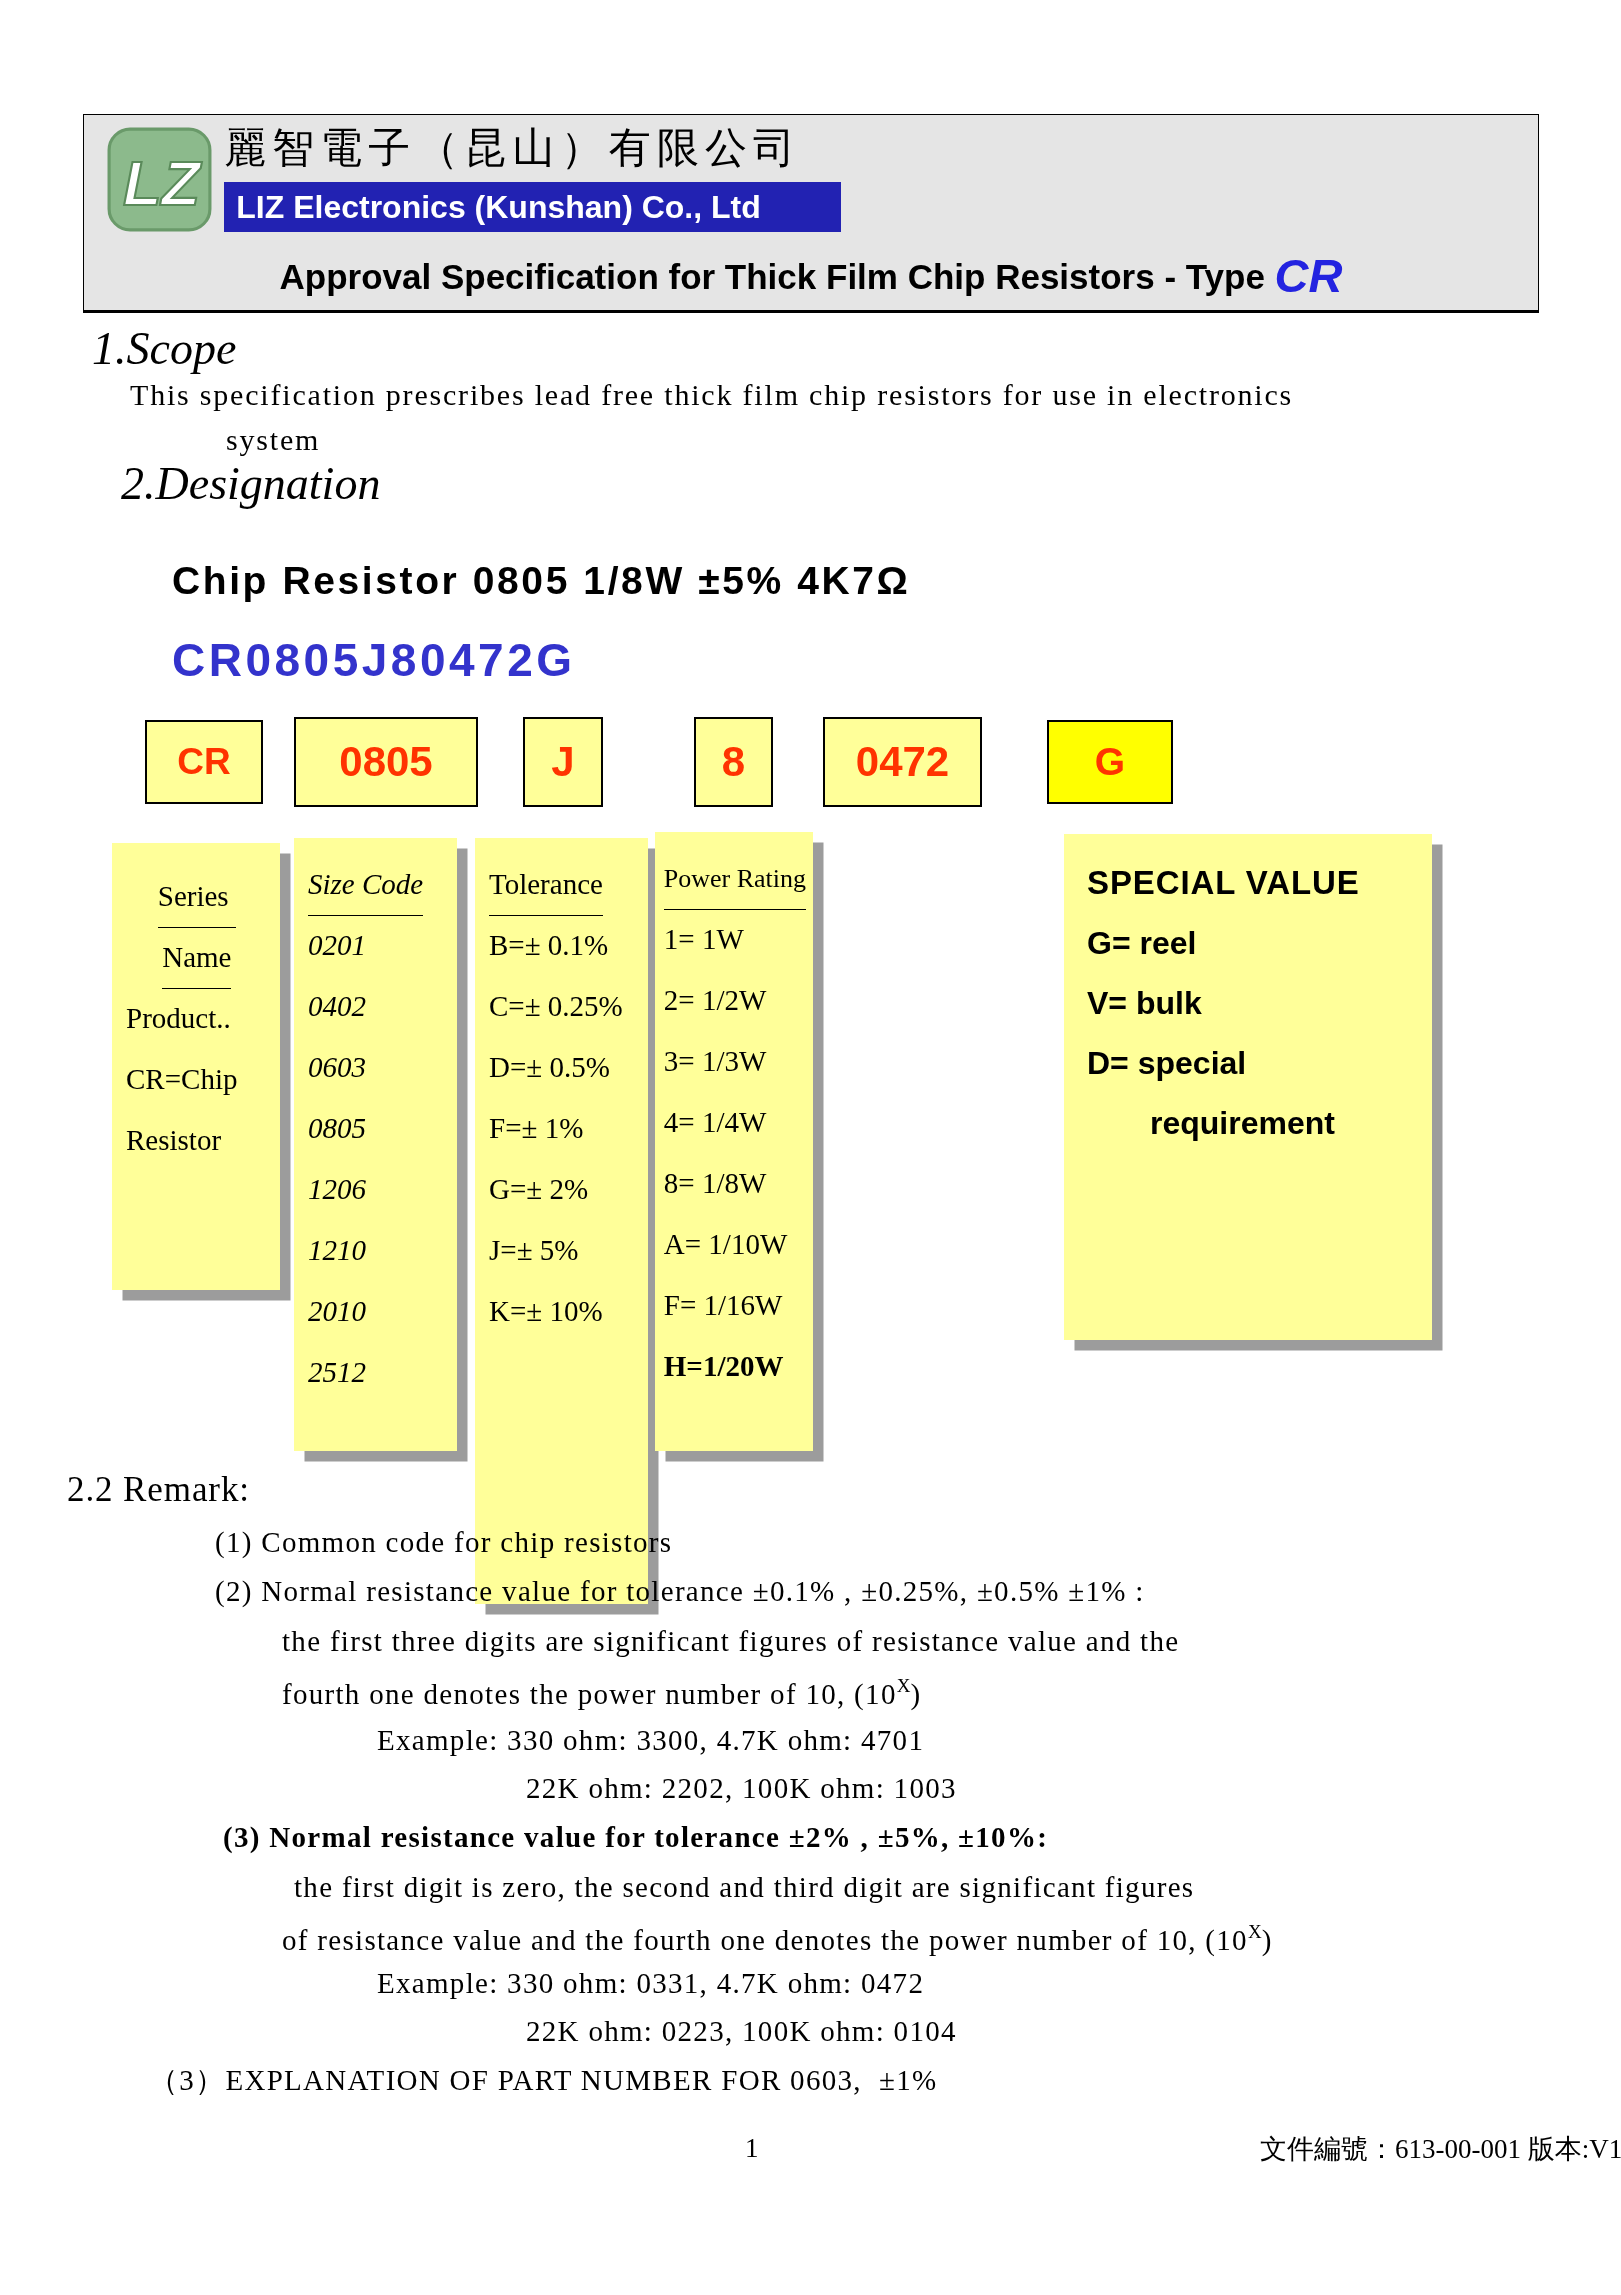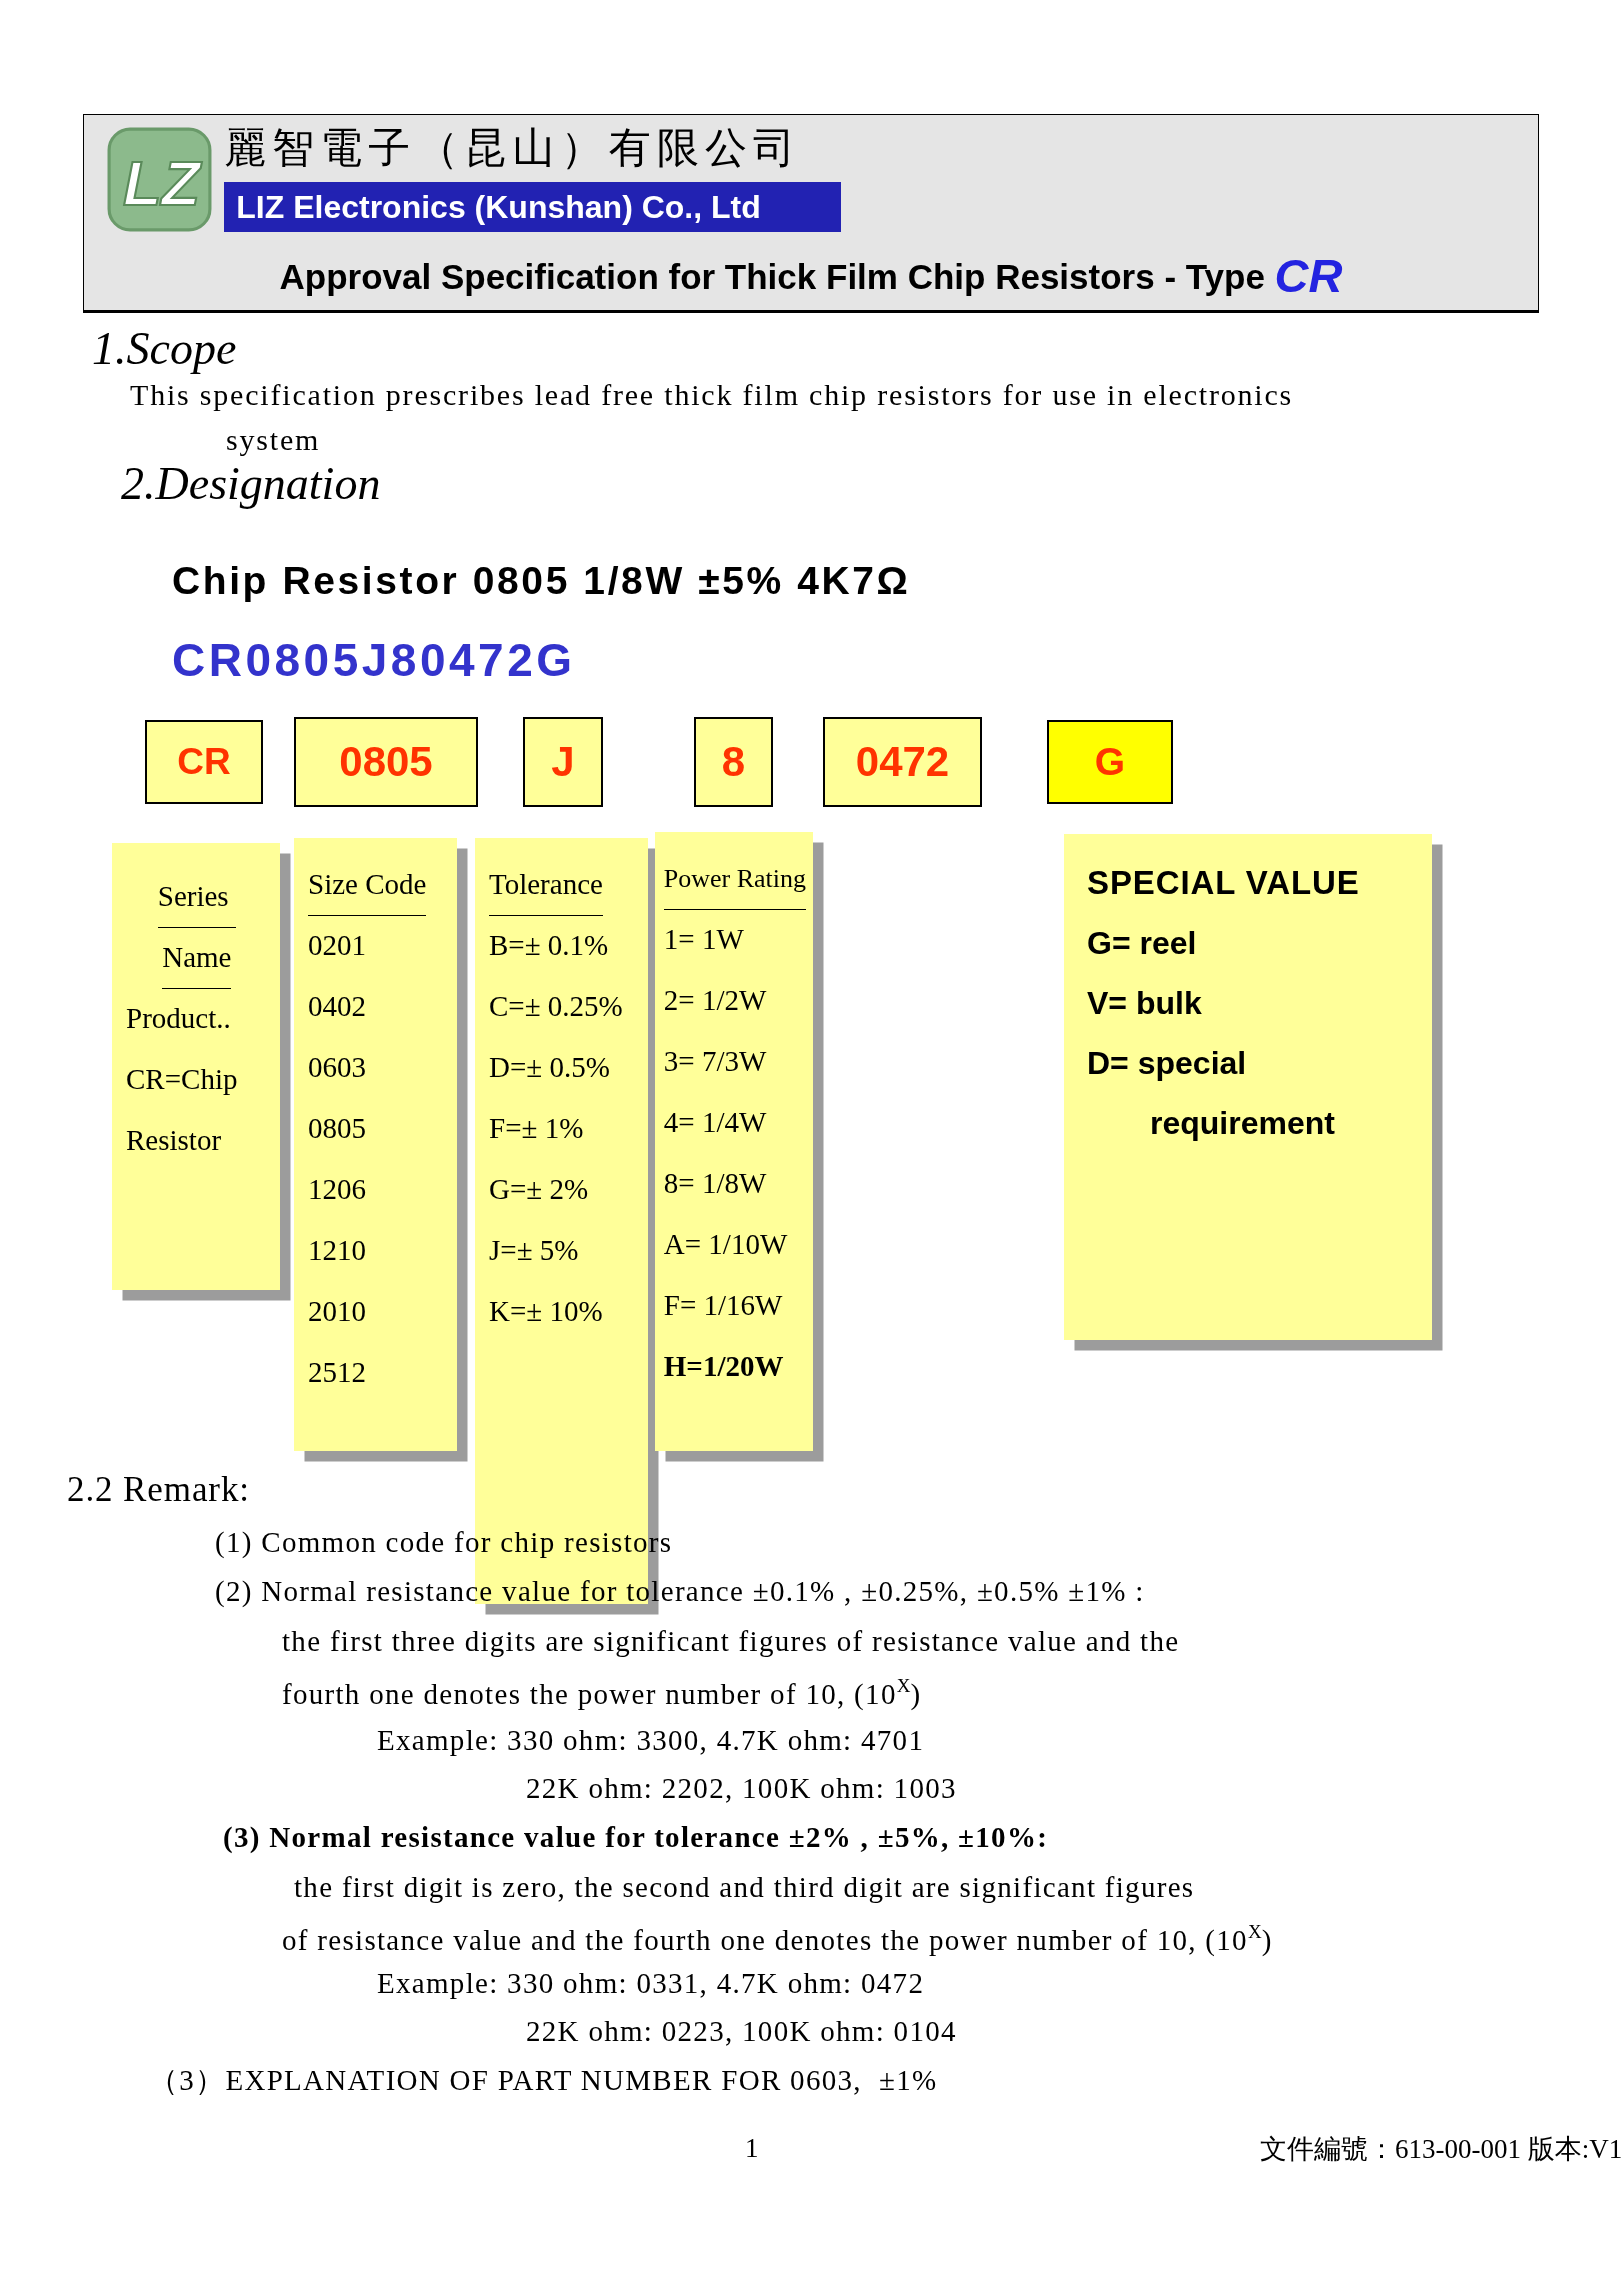--- a/index.html
+++ b/index.html
@@ -90,21 +90,21 @@
     </div>
 
   <div class="ybox" style="left:112px;top:843px;width:168px;height:447px;padding-top:23px;">
     <div class="ln ctr"><span class="u">Series </span></div>
     <div class="ln ctr"><span class="u">Name</span></div>
     <div class="ln">Product..</div>
     <div class="ln">CR=Chip</div>
     <div class="ln">Resistor</div>
   </div>
 
-  <div class="ybox" style="left:294px;top:838px;width:163px;height:613px;">
+  <div class="ybox" style="left:294px;top:838px;width:163px;height:613px;font-style:italic;">
     <div class="ln"><span class="u">Size Code</span></div>
     <div class="ln">0201</div>
     <div class="ln">0402</div>
     <div class="ln">0603</div>
     <div class="ln">0805</div>
     <div class="ln">1206</div>
     <div class="ln">1210</div>
     <div class="ln">2010</div>
     <div class="ln">2512</div>
   </div>
@@ -117,21 +117,21 @@
     <div class="ln">F=± 1%</div>
     <div class="ln">G=± 2%</div>
     <div class="ln">J=± 5%</div>
     <div class="ln">K=± 10%</div>
   </div>
 
   <div class="ybox" style="left:655px;top:832px;width:158px;height:619px;padding-left:8.8px;">
     <div class="ln" style="font-size:26px;"><span class="u">Power Rating</span></div>
     <div class="ln">1= 1W</div>
     <div class="ln">2= 1/2W</div>
-    <div class="ln">3= 7/3W</div>
+    <div class="ln">3= 1/3W</div>
     <div class="ln">4= 1/4W</div>
     <div class="ln">8= 1/8W</div>
     <div class="ln">A= 1/10W</div>
     <div class="ln">F= 1/16W</div>
     <div class="ln bold">H=1/20W</div>
   </div>
 
 
   <div class="ybox special" style="left:1064px;top:834px;width:368px;height:506px;">
     <div class="ln title">SPECIAL VALUE</div>

